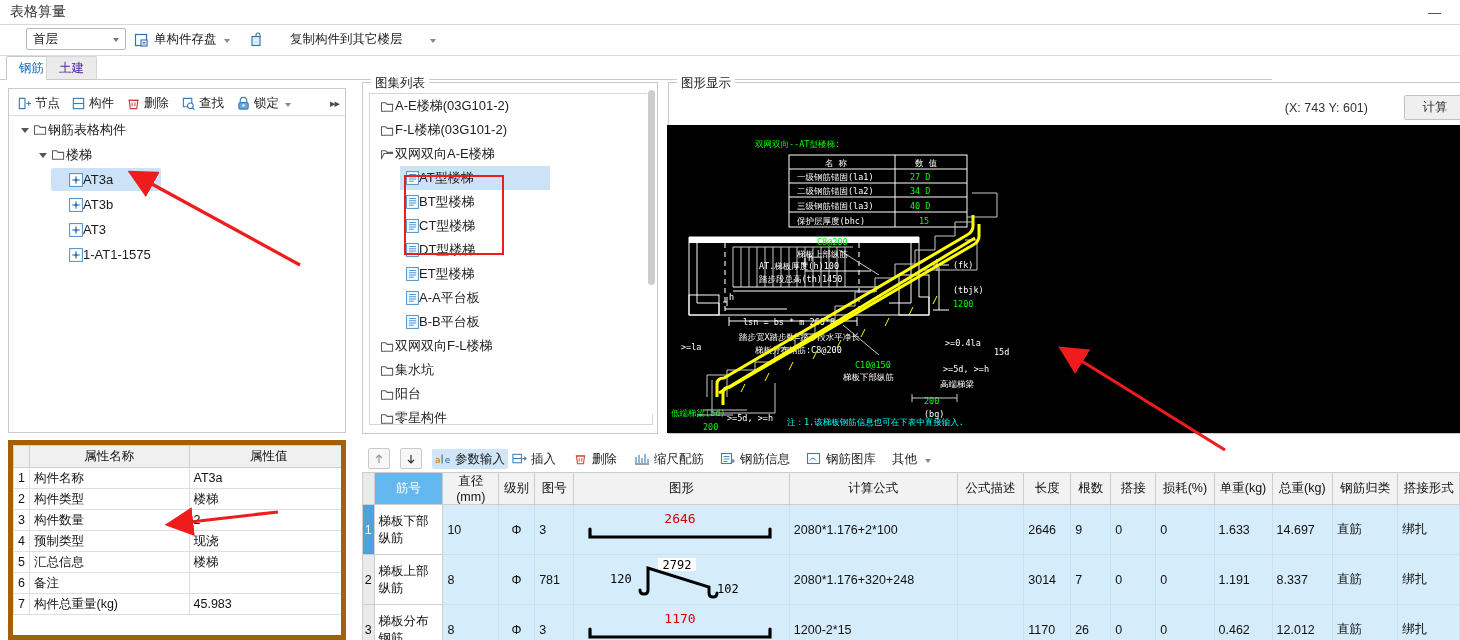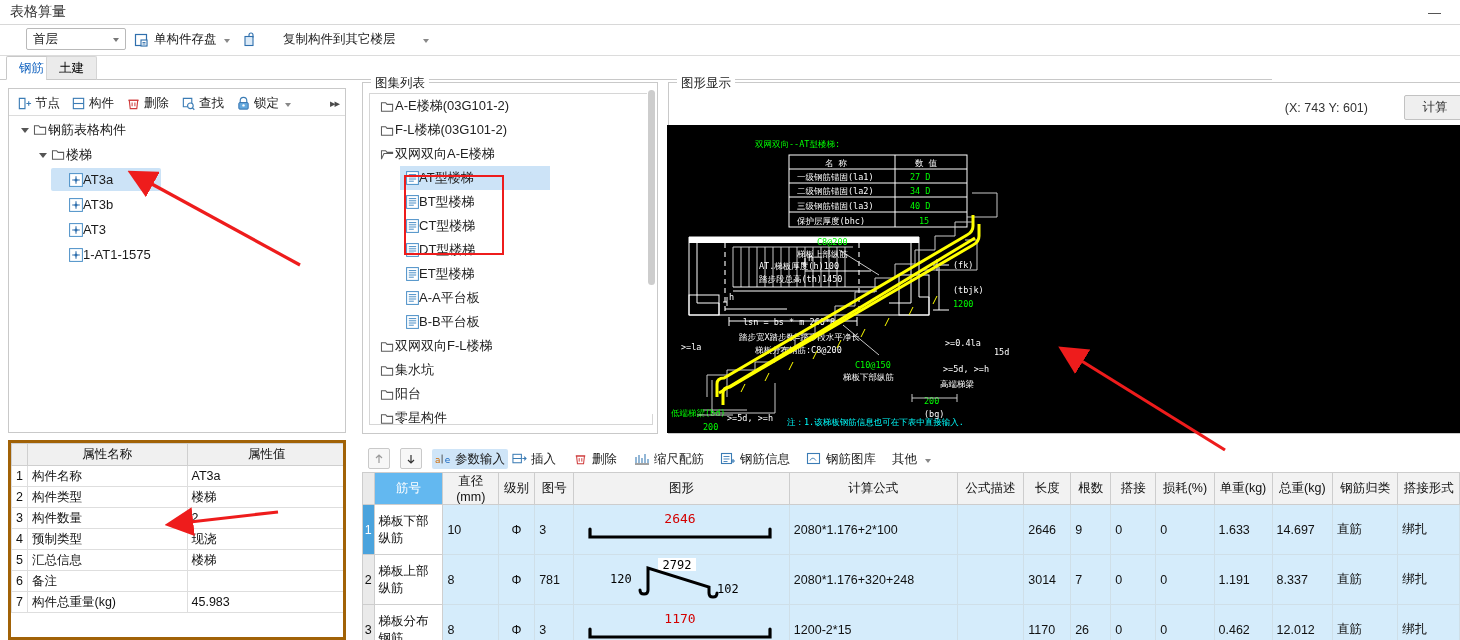--- a/index.html
+++ b/index.html
@@ -73,21 +73,21 @@
     position: absolute; top: 0; height: 24px; padding: 0 12px;
     display: flex; align-items: center; font-size: 12.5px; cursor: pointer;
     border: 1px solid transparent;
   }
   .tab.active {
     color: #1565c0; background: #fff;
     border: 1px solid #c8c8c8; border-bottom: 1px solid #fff;
     border-radius: 2px 2px 0 0;
   }
   .tab.inactive {
-    color: #000000; background: #ebebeb;
+    color: #4c1d95; background: #ebebeb;
     border: 1px solid #d5d5d5; border-bottom: 1px solid #c8c8c8;
     border-radius: 2px 2px 0 0;
   }
 
   
   .leftpanel {
     position: absolute; left: 8px; top: 88px; width: 338px; height: 345px;
     border: 1px solid #c9c9c9; background: #fff;
   }
   .left-toolbar {
@@ -124,21 +124,21 @@
   .tnode .lbl { font-size: 13px; color: #1a1a1a; }
   .tnode.selected .selbg {
     position: absolute; left: 0; top: 1px; height: 23px;
     background: #cce3f7; border-radius: 2px; z-index: 0;
   }
   .tnode > * { position: relative; z-index: 1; }
 
   
   .propgrid {
     position: absolute; left: 8px; top: 440px; width: 338px; height: 200px;
-    border: 3px solid #a16207; background: #fff; overflow: hidden;
+    border: 5px solid #a16207; background: #fff; overflow: hidden;
   }
   .propgrid table { border-collapse: collapse; width: 336px; table-layout: fixed; }
   .propgrid th {
     background: #f0f0f0; border: 1px solid #cfcfcf; height: 22px;
     font-weight: normal; font-size: 12.5px; color: #111;
   }
   .propgrid td {
     border: 1px solid #dedede; height: 21px; font-size: 12.5px; padding: 0 4px; color: #111;
   }
   .propgrid td.idx {
@@ -269,21 +269,21 @@
     </div>
     <div class="tbtn" style="left:114px;">
       <svg width="16" height="16" viewBox="0 0 16 16">
         <rect x="1.5" y="2.5" width="11" height="11" fill="none" stroke="#2f6fad" stroke-width="1.2"></rect>
         <rect x="7" y="8" width="6" height="6" fill="#fff" stroke="#2f6fad" stroke-width="1.1"></rect>
         <path d="M8.5 10.5h3M8.5 12h3" stroke="#2f6fad" stroke-width="0.9"></path>
       </svg>
       <span>单构件存盘</span>
       <span class="caret-sm"></span>
     </div>
-    <div class="tbtn" style="left:223px;gap:24px;">
+    <div class="tbtn" style="left:230px;gap:24px;">
       <svg width="16" height="16" viewBox="0 0 16 16">
         <rect x="2" y="4.5" width="8" height="9" fill="#dceaf7" stroke="#2f6fad" stroke-width="1.1"></rect>
         <path d="M6 4.5V3a2 2 0 0 1 4 0v2.5" fill="none" stroke="#2f6fad" stroke-width="1.1"></path>
       </svg>
       <span>复制构件到其它楼层</span>
       <span class="caret-sm"></span>
     </div>
   </div>
   <div class="ribbon-sep"></div>
 

